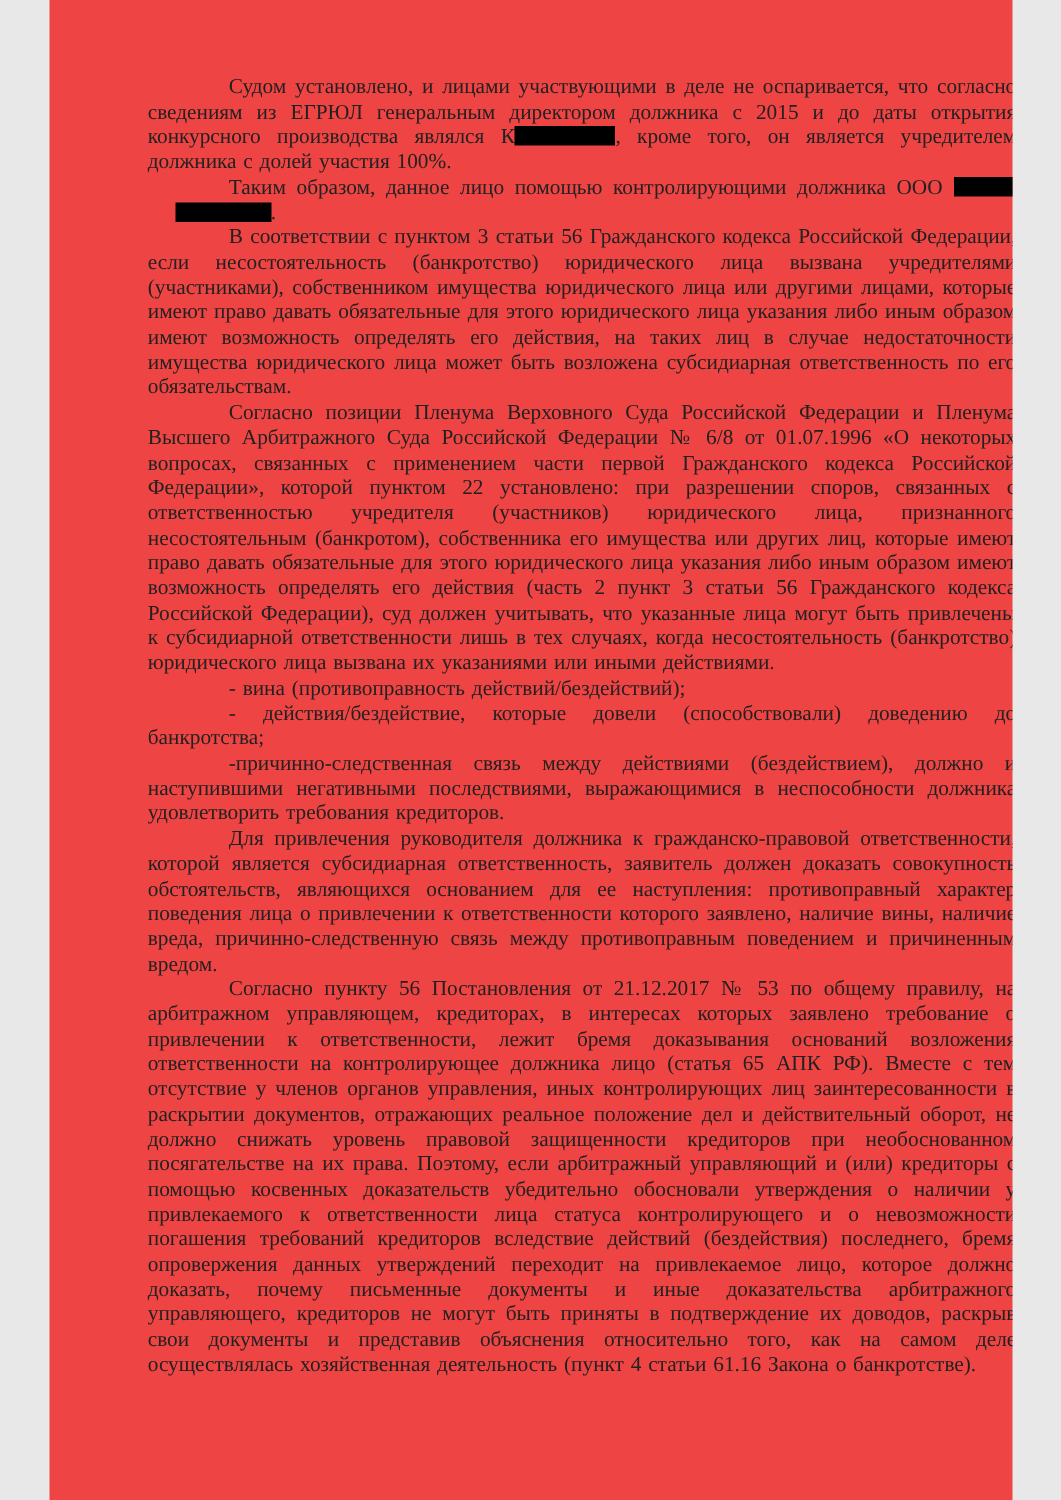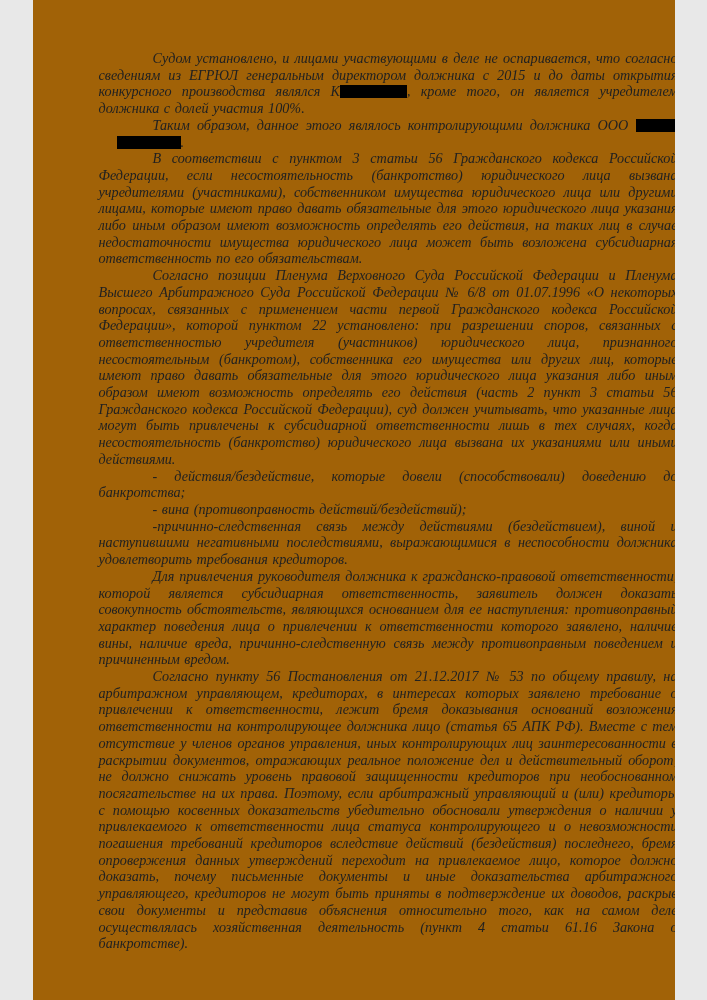--- a/index.html
+++ b/index.html
@@ -5,23 +5,22 @@
   html, body {
     margin: 0;
     padding: 0;
     background: #e8e8e8;
   }
   .page {
     position: relative;
     width: 642px;
     height: 1000px;
     margin: 0 auto;
-    background: #a16207;
+    background: #ef4444;
     overflow: hidden;
-    font-style: italic;
   }
   .doc-body {
     position: absolute;
     left: 66px;
     top: 50px;
     width: 579px;
     font-family: "Liberation Serif", "DejaVu Serif", serif;
     font-size: 14.2px;
     line-height: 16.7px;
     color: #212121;
@@ -54,24 +53,24 @@
     text-indent: 0;
   }
 </style>
 </head>
 <body>
 
 <div class="page">
   <div class="doc-body" style="color: rgb(33, 33, 33); background: transparent;">
       <div class="para indent"><span class="run">Судом установлено, и лицами участвующими в деле не оспаривается, что согласно сведениям из ЕГРЮЛ генеральным директором должника с 2015 и до даты открытия конкурсного производства являлся К</span><span class="redaction" style="width: 67px; background: rgb(0, 0, 0);"></span><span class="run">, кроме того, он является учредителем должника с долей участия 100%.</span></div>
       <div class="para">
-        <div class="pline force-justify indent"><span class="run">Таким образом, данное этого являлось контролирующими должника ООО </span><span class="redaction" style="width: 42px; background: rgb(0, 0, 0);"></span></div>
+        <div class="pline force-justify indent"><span class="run">Таким образом, данное лицо помощью контролирующими должника ООО </span><span class="redaction" style="width: 42px; background: rgb(0, 0, 0);"></span></div>
         <div class="pline"><span class="redaction" style="width: 64px; background: rgb(0, 0, 0); margin-left: 18px;"></span><span class="run">.</span></div>
       </div>
       <div class="para indent"><span class="run">В соответствии с пунктом 3 статьи 56 Гражданского кодекса Российской Федерации, если несостоятельность (банкротство) юридического лица вызвана учредителями (участниками), собственником имущества юридического лица или другими лицами, которые имеют право давать обязательные для этого юридического лица указания либо иным образом имеют возможность определять его действия, на таких лиц в случае недостаточности имущества юридического лица может быть возложена субсидиарная ответственность по его обязательствам.</span></div>
       <div class="para indent"><span class="run">Согласно позиции Пленума Верховного Суда Российской Федерации и Пленума Высшего Арбитражного Суда Российской Федерации № 6/8 от 01.07.1996 «О некоторых вопросах, связанных с применением части первой Гражданского кодекса Российской Федерации», которой пунктом 22 установлено: при разрешении споров, связанных с ответственностью учредителя (участников) юридического лица, признанного несостоятельным (банкротом), собственника его имущества или других лиц, которые имеют право давать обязательные для этого юридического лица указания либо иным образом имеют возможность определять его действия (часть 2 пункт 3 статьи 56 Гражданского кодекса Российской Федерации), суд должен учитывать, что указанные лица могут быть привлечены к субсидиарной ответственности лишь в тех случаях, когда несостоятельность (банкротство) юридического лица вызвана их указаниями или иными действиями.</span></div>
+      <div class="para indent"><span class="run">- вина (противоправность действий/бездействий);</span></div>
       <div class="para indent"><span class="run">- действия/бездействие, которые довели (способствовали) доведению до банкротства;</span></div>
-      <div class="para indent"><span class="run">- вина (противоправность действий/бездействий);</span></div>
-      <div class="para indent"><span class="run">-причинно-следственная связь между действиями (бездействием), виной и наступившими негативными последствиями, выражающимися в неспособности должника удовлетворить требования кредиторов.</span></div>
+      <div class="para indent"><span class="run">-причинно-следственная связь между действиями (бездействием), должно и наступившими негативными последствиями, выражающимися в неспособности должника удовлетворить требования кредиторов.</span></div>
       <div class="para indent"><span class="run">Для привлечения руководителя должника к гражданско-правовой ответственности, которой является субсидиарная ответственность, заявитель должен доказать совокупность обстоятельств, являющихся основанием для ее наступления: противоправный характер поведения лица о привлечении к ответственности которого заявлено, наличие вины, наличие вреда, причинно-следственную связь между противоправным поведением и причиненным вредом.</span></div>
       <div class="para indent"><span class="run">Согласно пункту 56 Постановления от 21.12.2017 № 53 по общему правилу, на арбитражном управляющем, кредиторах, в интересах которых заявлено требование о привлечении к ответственности, лежит бремя доказывания оснований возложения ответственности на контролирующее должника лицо (статья 65 АПК РФ). Вместе с тем отсутствие у членов органов управления, иных контролирующих лиц заинтересованности в раскрытии документов, отражающих реальное положение дел и действительный оборот, не должно снижать уровень правовой защищенности кредиторов при необоснованном посягательстве на их права. Поэтому, если арбитражный управляющий и (или) кредиторы с помощью косвенных доказательств убедительно обосновали утверждения о наличии у привлекаемого к ответственности лица статуса контролирующего и о невозможности погашения требований кредиторов вследствие действий (бездействия) последнего, бремя опровержения данных утверждений переходит на привлекаемое лицо, которое должно доказать, почему письменные документы и иные доказательства арбитражного управляющего, кредиторов не могут быть приняты в подтверждение их доводов, раскрыв свои документы и представив объяснения относительно того, как на самом деле осуществлялась хозяйственная деятельность (пункт 4 статьи 61.16 Закона о банкротстве).</span></div>
     </div>
 </div>
 
 </body></html>

